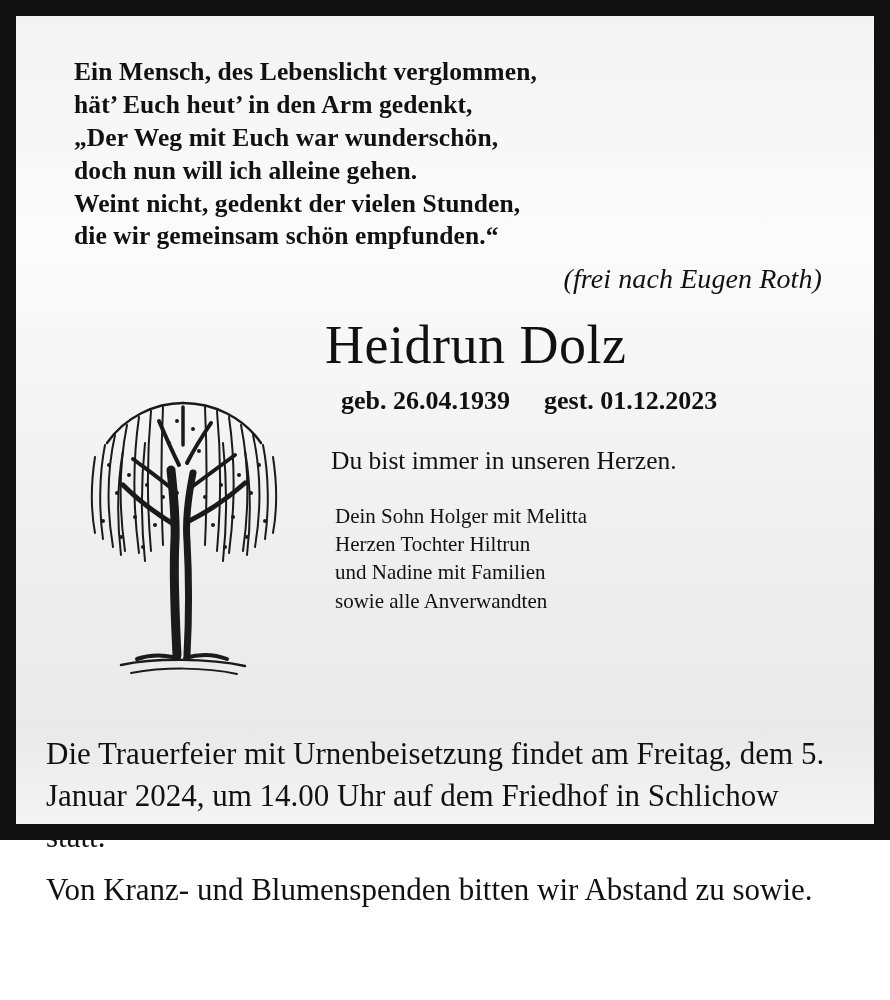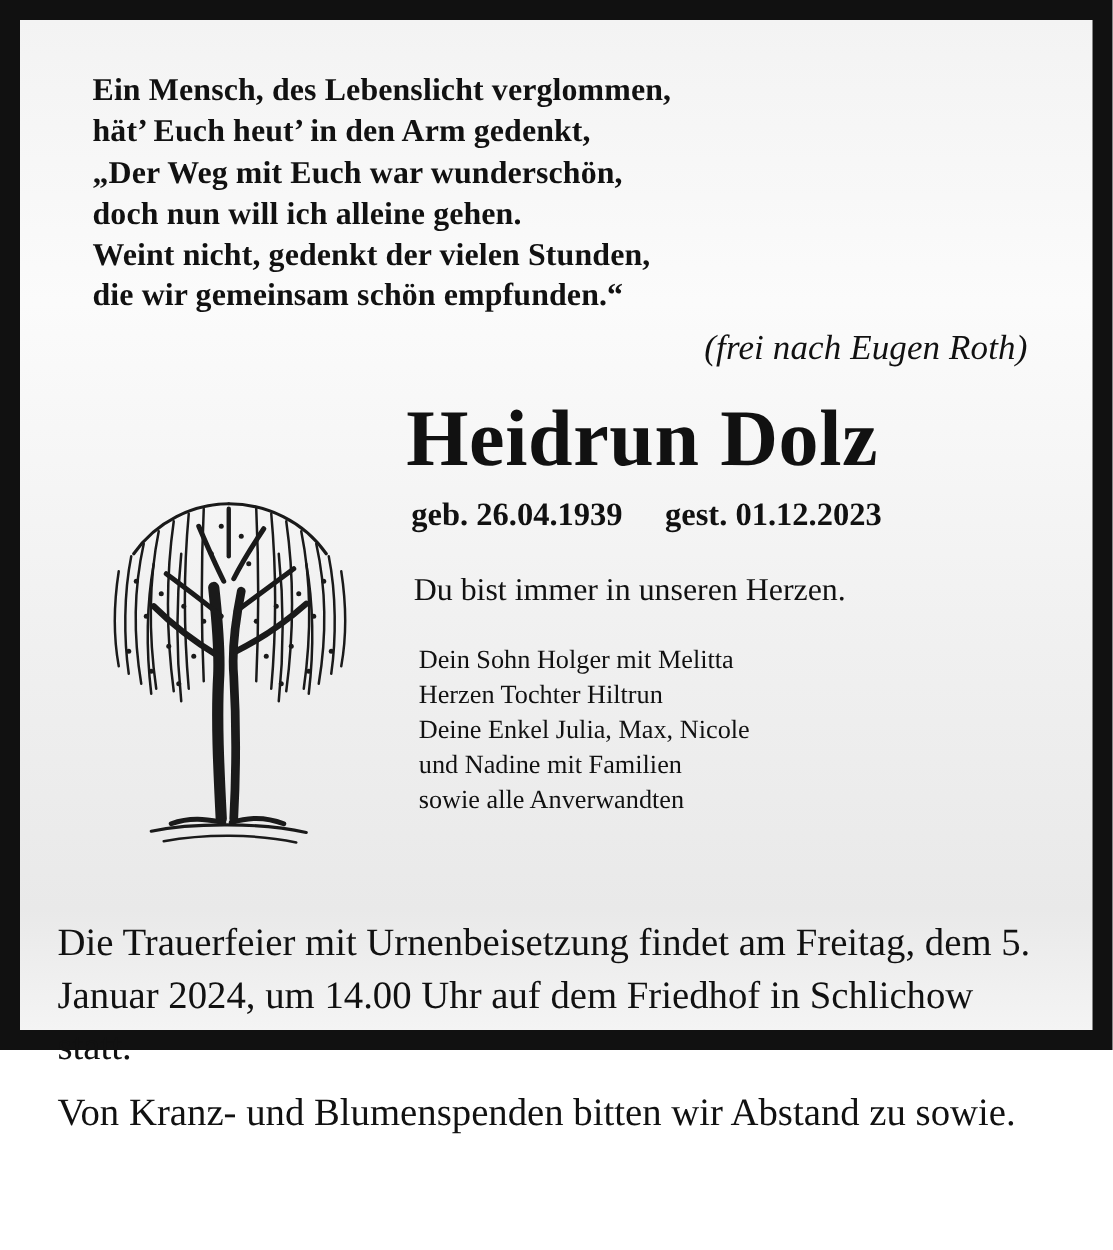--- a/index.html
+++ b/index.html
@@ -62,31 +62,31 @@
     align-items: flex-start;
     padding-top: 8px;
   }
   .tree-svg { display: block; }
 
   .person {
     flex: 1 1 auto;
     padding-left: 4px;
   }
   .name {
-    font-weight: bold;
-    font-size: 64px;
+    font-weight: normal;
+    font-size: 54px;
     line-height: 1.05;
     letter-spacing: 0.5px;
     white-space: nowrap;
   }
   .dates {
     font-weight: bold;
     font-size: 26px;
     margin-top: 12px;
-    margin-left: 4px;
+    margin-left: 16px;
     white-space: nowrap;
   }
   .dates .gap { display: inline-block; width: 34px; }
   .motto {
     font-size: 25.5px;
     margin-top: 30px;
     margin-left: 6px;
   }
   .family {
     font-weight: normal;
@@ -205,21 +205,20 @@
 
       <div class="person">
         <div class="name">Heidrun Dolz</div>
         <div class="dates">
           <span>geb. 26.04.1939</span><span class="gap"></span><span>gest. 01.12.2023</span>
         </div>
         <div class="motto">Du bist immer in unseren Herzen.</div>
         <div class="family">
           <div class="family-line">Dein Sohn Holger mit Melitta</div>
           <div class="family-line">Herzen Tochter Hiltrun</div>
-          <div class="family-line">Deine Enkel Julia, Max, Nicole</div>
           <div class="family-line">und Nadine mit Familien</div>
           <div class="family-line">sowie alle Anverwandten</div>
         </div>
       </div>
 
     </div>
 
     <div class="footer">
       <p>Die Trauerfeier mit Urnenbeisetzung findet am Freitag, dem 5. Januar 2024, um 14.00 Uhr auf dem Friedhof in Schlichow statt.</p>
       <p class="second">Von Kranz- und Blumenspenden bitten wir Abstand zu sowie.</p>

